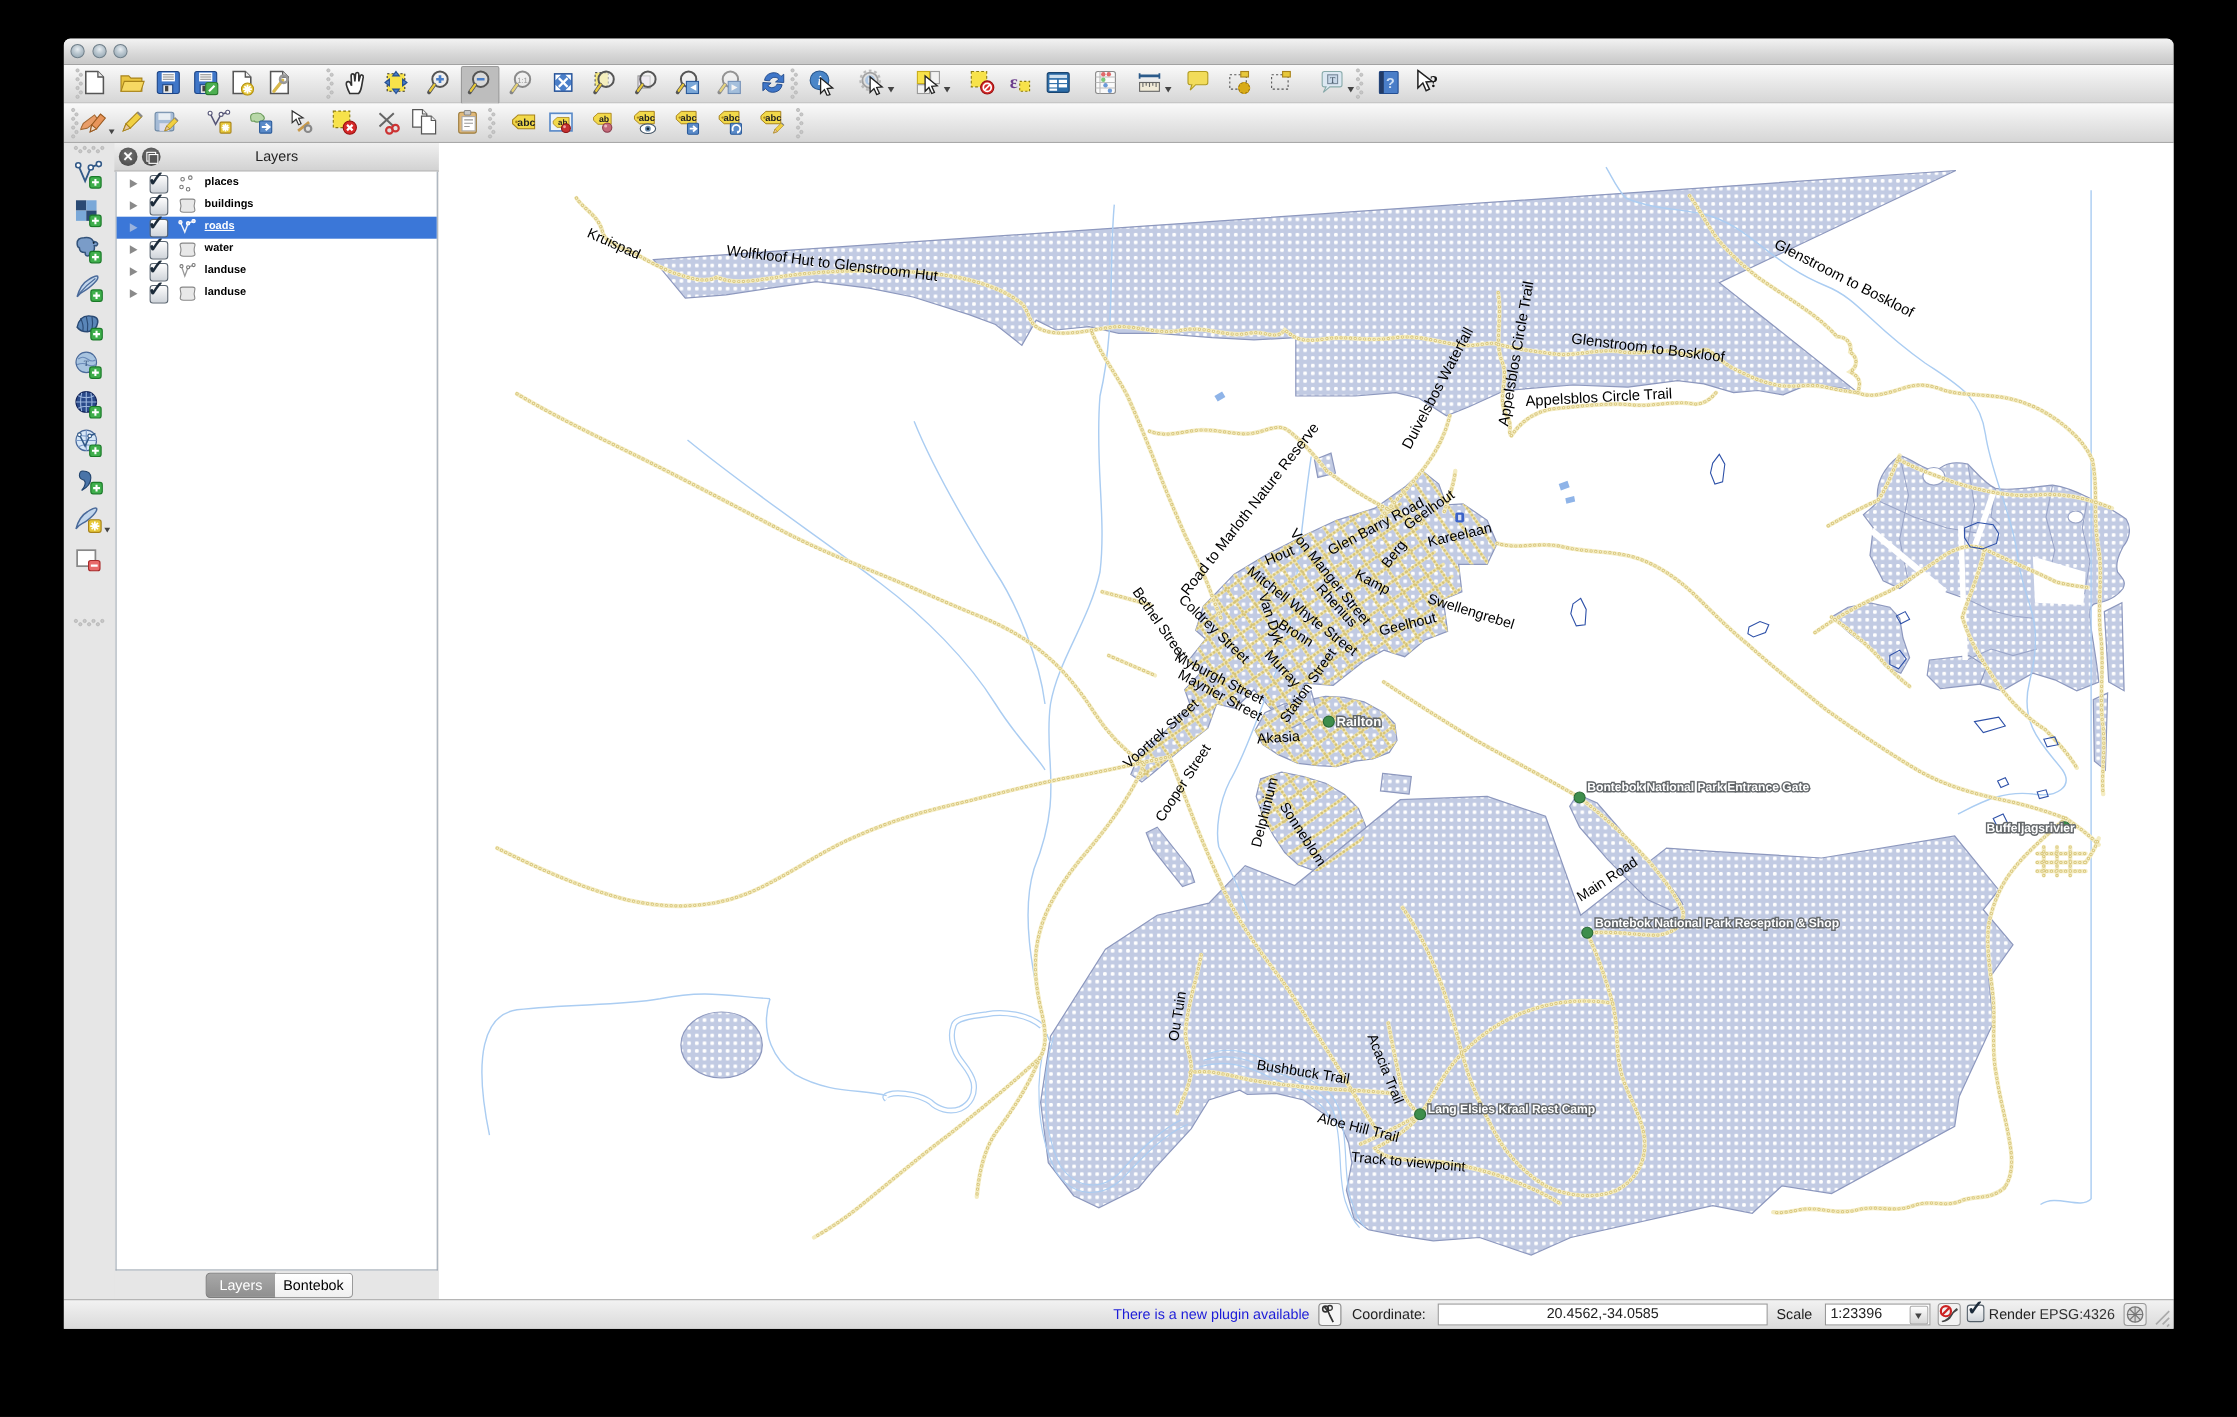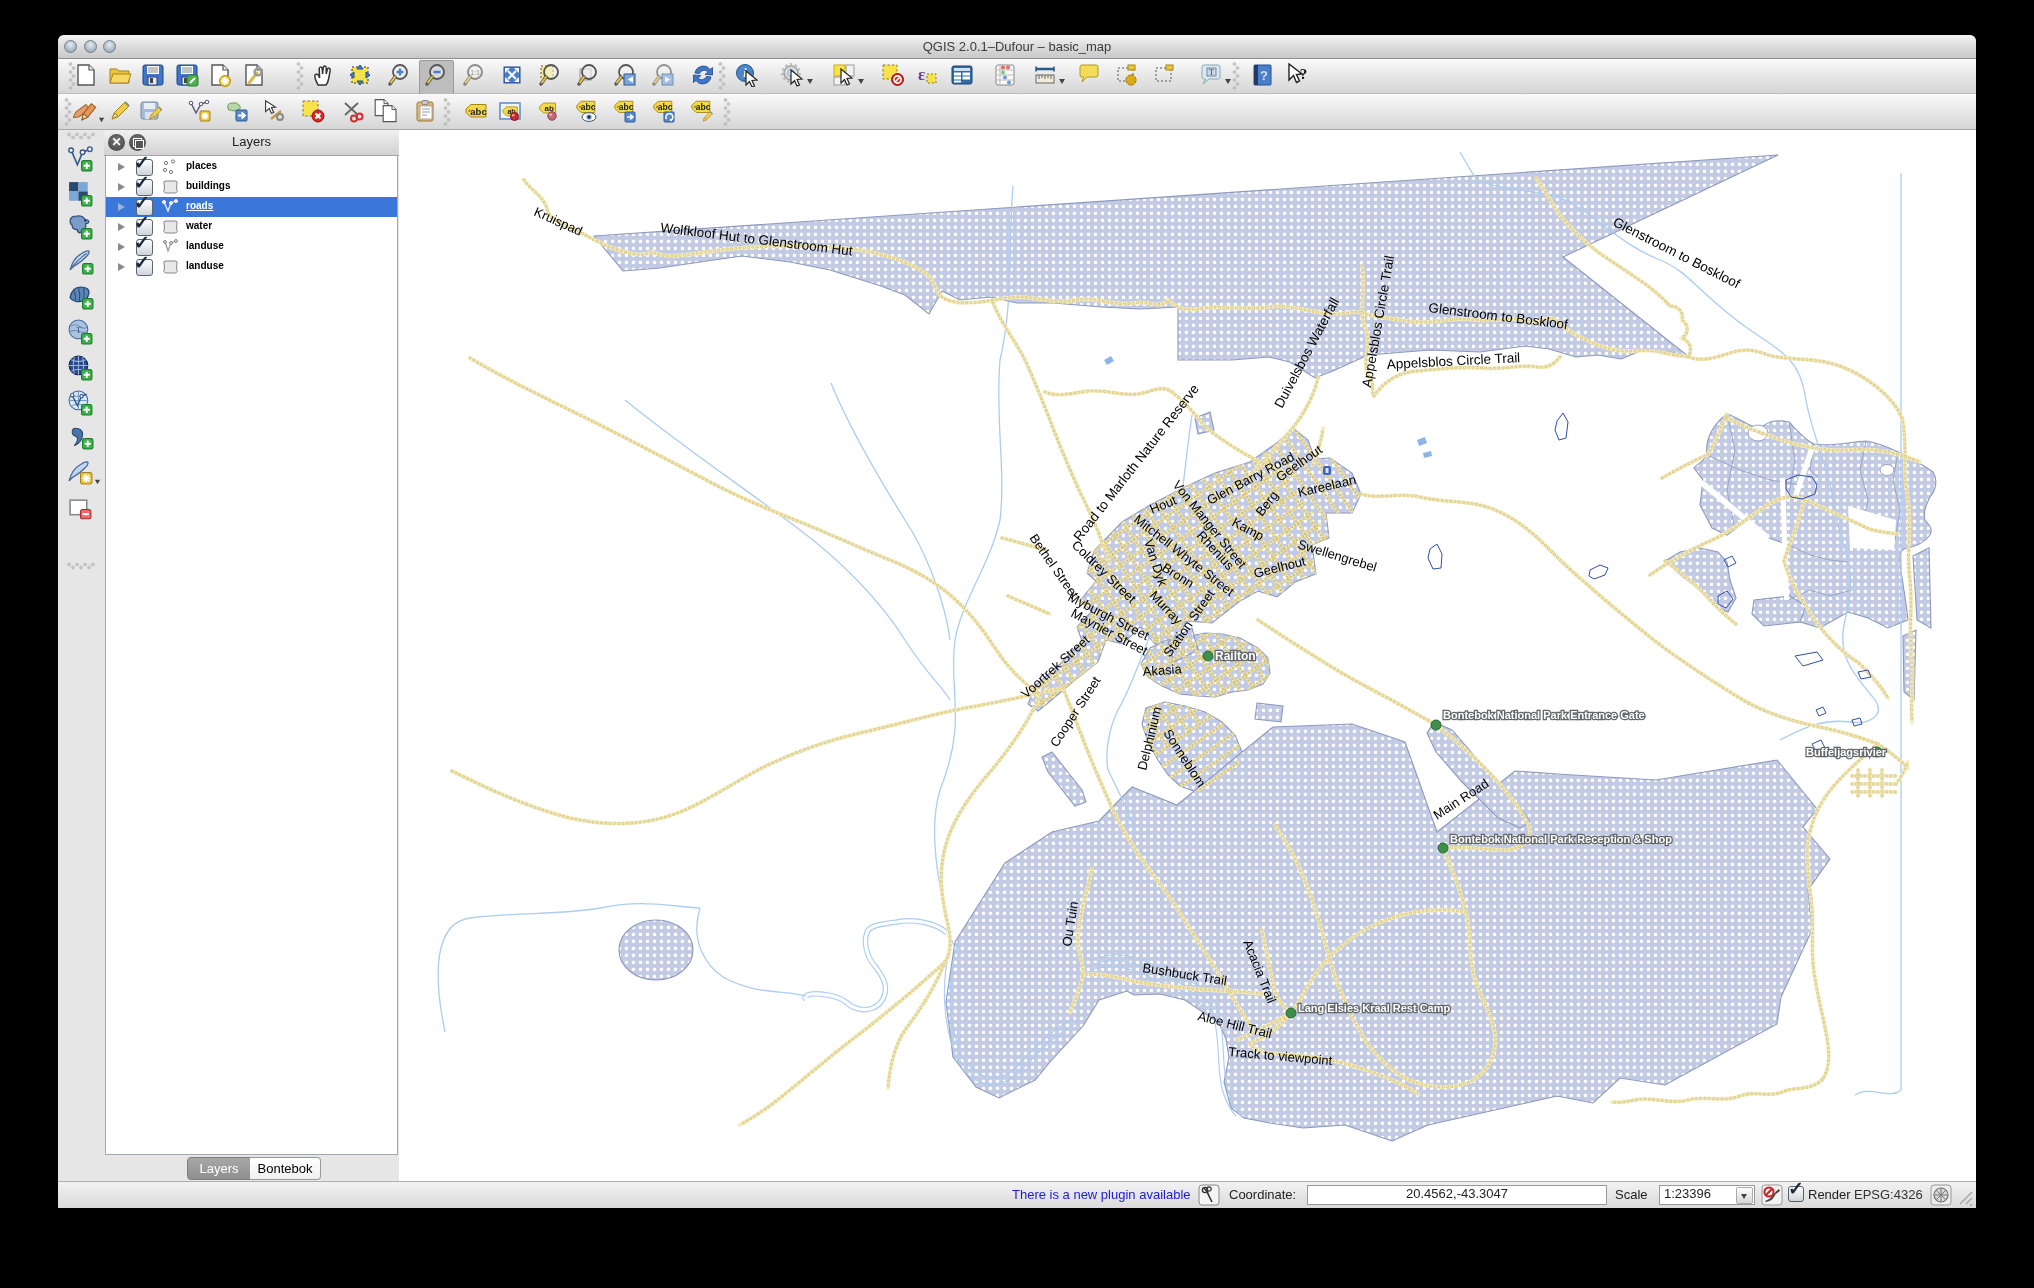--- a/index.html
+++ b/index.html
@@ -32,21 +32,20 @@
 #statusbar{position:absolute;left:0;top:1146px;width:100%;height:27px;background:linear-gradient(#f2f2f2,#d9d9d9);border-top:1px solid #b0b0b0;font-size:13px;color:#222;}
 #canvas{position:absolute;left:341px;top:95px;width:1577px;height:1051px;background:#fff;overflow:hidden;}
 .sb{position:absolute;top:5px;}
 </style></head>
 <body>
 <div id="win">
  <div id="titlebar">
   <div class="tl" style="left:6px"></div>
       <div class="tl" style="left:26px"></div>
       <div class="tl" style="left:45px"></div>
-  <div id="title">QGIS 2.0.1–Dufour – basic_map</div>
  </div>
  <svg width="0" height="0" style="position:absolute">
       <defs>
   <g id="gpage">
           <path d="M4 2 L15 2 L20 7 L20 22 L4 22 Z" fill="#fff" stroke="#555" stroke-width="1.4"></path>
           <path d="M15 2 L15 7 L20 7" fill="#eee" stroke="#555" stroke-width="1.2"></path>
         </g>
   <symbol id="inew" viewBox="0 0 24 24">
           <use href="#gpage"></use>
         </symbol>
@@ -1168,21 +1167,21 @@
 </svg></div>
  <div id="statusbar">
   <a style="position:absolute;left:954px;top:5px;color:#1b1bd8;">There is a new plugin available</a>
   <svg class="sb" style="left:1140px;top:2px" width="22" height="22" viewBox="0 0 22 22">
         <rect x="1" y="1" width="20" height="20" rx="3" fill="#f5f5f5" stroke="#888"></rect>
         <path d="M6 4 Q10 8 11 12 L14 18" stroke="#333" stroke-width="1.6" fill="none"></path>
         <circle cx="7" cy="6" r="2.6" fill="none" stroke="#333" stroke-width="1.4"></circle>
         <circle cx="11" cy="5" r="2.2" fill="none" stroke="#333" stroke-width="1.2"></circle>
       </svg>
   <span style="position:absolute;left:1171px;top:5px;">Coordinate:</span>
-  <div style="position:absolute;left:1249px;top:3px;width:298px;height:18px;background:#fff;border:1px solid #999;text-align:center;font-size:13px;">20.4562,-43.3047</div>
+  <div style="position:absolute;left:1249px;top:3px;width:298px;height:18px;background:#fff;border:1px solid #999;text-align:center;font-size:13px;">20.4562,-34.0585</div>
   <span style="position:absolute;left:1557px;top:5px;">Scale</span>
   <div style="position:absolute;left:1601px;top:3px;width:94px;height:18px;background:#fff;border:1px solid #999;font-size:13px;">
    <span style="position:absolute;left:4px;top:0px">1:23396</span>
    <div style="position:absolute;right:1px;top:1px;width:15px;height:15px;background:linear-gradient(#fdfdfd,#d6d6d6);border:1px solid #aaa;border-radius:2px;">
           <div style="position:absolute;left:3.5px;top:6px;width:0;height:0;border-top:5px solid #444;border-left:3.5px solid transparent;border-right:3.5px solid transparent;"></div>
         </div>
   </div>
   <svg class="sb" style="left:1703px;top:2px" width="22" height="22" viewBox="0 0 22 22">
         <rect x="1" y="1" width="20" height="20" rx="3" fill="#f2f2f2" stroke="#999"></rect>
         <path d="M4 17 Q10 15 13 10 Q16 6 18 5 L19 7 Q15 9 13 13 Q11 17 5 18 Z" fill="#444"></path>

